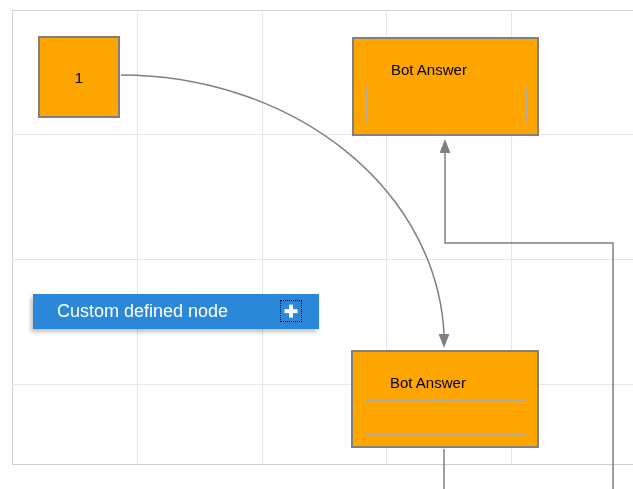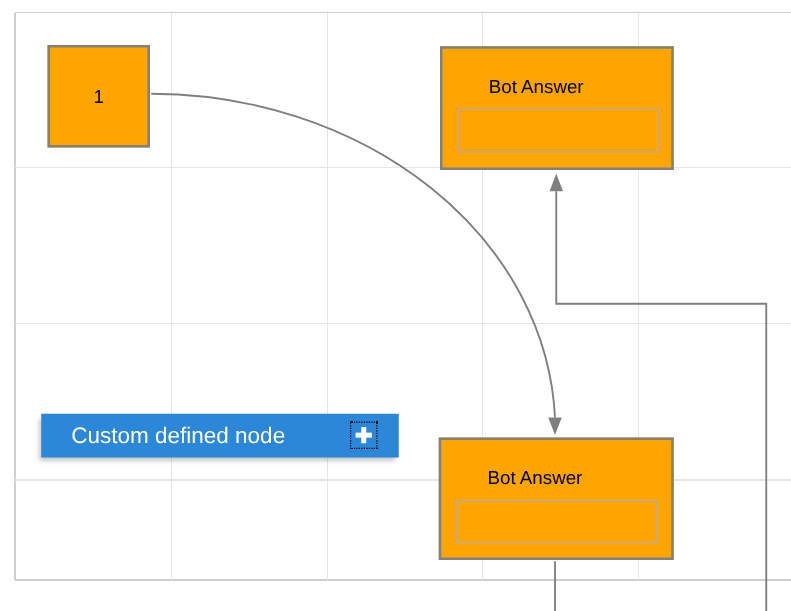--- a/index.html
+++ b/index.html
@@ -14,21 +14,21 @@
   .node.square{left:38px;top:36px;width:82px;height:82px;display:flex;align-items:center;justify-content:center;font-size:15px;}
   .node.bot{font-size:15px;}
   .node.bot.top{left:352px;top:37px;width:187px;height:99px;}
   .node.bot.bottom{left:351px;top:350px;width:188px;height:98px;}
   .node.bot .title{position:absolute;left:12px;top:22px;white-space:nowrap;margin-left:25px;}
   .node.bot .field{position:absolute;left:12px;top:48px;width:161px;height:35px;
                    border:1px solid var(--field-border,#b0b0b0);box-sizing:border-box;background:var(--node-fill,#ffa500);}
   .custom-bar{position:absolute;left:33px;top:294px;width:286px;height:35px;box-sizing:border-box;
               background:var(--custom-fill,#2b87d8);color:var(--custom-text,#fff);
               display:flex;align-items:center;padding-left:24px;font-size:18px;
-              box-shadow:-2px 3px 4px rgba(0,0,0,0.25);margin-top:37px;}
+              box-shadow:-2px 3px 4px rgba(0,0,0,0.25);}
   .add-handle{position:absolute;right:17px;top:50%;transform:translateY(-54%);
               width:22px;height:22px;border:1px dotted #000;box-sizing:border-box;}
   .plus{position:absolute;left:0;top:0;right:0;bottom:0;}
   .plus::before{content:"";position:absolute;left:50%;top:50%;width:13px;height:4px;background:#fff;transform:translate(-50%,-50%);}
   .plus::after{content:"";position:absolute;left:50%;top:50%;width:4px;height:13px;background:#fff;transform:translate(-50%,-50%);}
 </style>
 </head>
 <body>
 
 <div class="stage">

